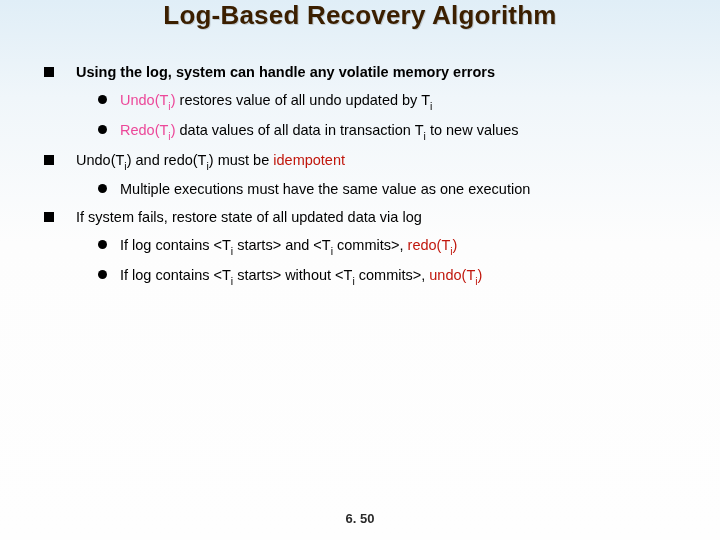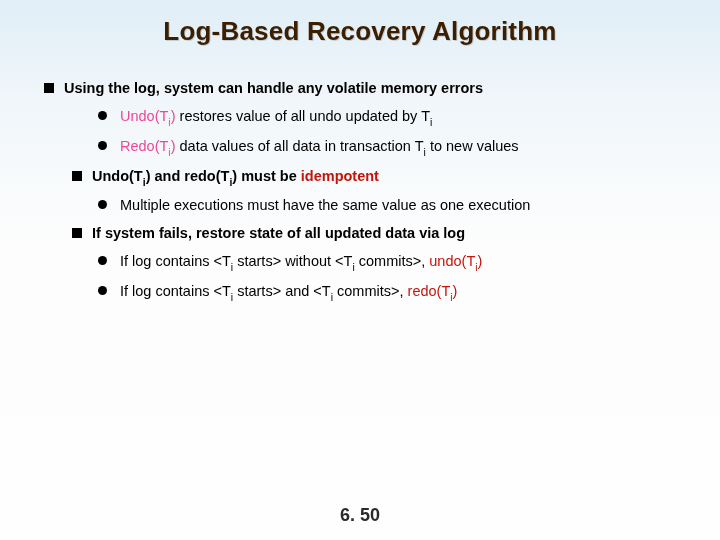--- a/index.html
+++ b/index.html
@@ -7,58 +7,57 @@
   body {
     font-family: Arial, Helvetica, sans-serif;
     background: linear-gradient(180deg, #e0eef7 0%, #f0f6fa 18%, #fdfdfd 45%, #fefefe 100%);
     position: relative;
     color: #000;
   }
   .title {
     text-align: center;
     font-size: 26px;
     font-weight: bold;
-    padding-top: 16px;
     color: #3b1f00;
     text-shadow: 1px 1px 0 rgba(0,0,0,0.15);
     letter-spacing: 0.2px;
   }
   .content {
     padding: 32px 44px 0 44px;
     font-size: 14.5px;
     line-height: 1.35;
   }
-  .l1 { margin: 0 0 8px 0; padding-left: 20px; position: relative; font-weight: bold; }
+  .l1 { margin: 0 0 8px 0; padding-left: 32px; position: relative; font-weight: bold; }
   .l1::before {
     content: "";
     position: absolute;
     left: 0; top: 4px;
     width: 10px; height: 10px;
     background: #000;
   }
-  .l1-nb { font-weight: bold; margin-left: 28px; }
+  .l1-nb { font-weight: normal; }
   .sub { margin: 4px 0 0 54px; }
   .l2 { position: relative; padding-left: 22px; margin: 0 0 8px 0; font-weight: normal; }
   .l2::before {
     content: "";
     position: absolute;
     left: 0; top: 4px;
     width: 9px; height: 9px;
     background: #000;
     border-radius: 50%;
   }
   .blue { color: #ec4899; }
   .red  { color: #c0160c; }
   .si { font-size: 0.72em; vertical-align: sub; position: relative; top: 0.15em; }
   .footer {
     position: absolute;
     bottom: 14px;
     width: 100%;
     text-align: center;
-    font-size: 18px;
+    font-size: 13px;
     font-weight: bold;
     color: #2a2a2a;
   }
 </style>
 </head>
 <body>
 
 <div class="title">Log-Based Recovery Algorithm</div>
 
 <div class="content">
@@ -76,22 +75,22 @@
   <div class="l1 l1-nb">
     <span>Undo(T</span><span class="si">i</span><span>) and redo(T</span><span class="si">i</span><span>) must be </span><span class="red">idempotent</span>
   </div>
   <div class="sub">
     <div class="l2">Multiple executions must have the same value as one execution</div>
   </div>
 
   <div class="l1 l1-nb">If system fails, restore state of all updated data via log</div>
   <div class="sub">
     <div class="l2">
-      <span>If log contains &lt;T</span><span class="si">i</span><span> starts&gt; without &lt;T</span><span class="si">i</span><span> commits&gt;, </span><span class="red"><span>undo(T</span><span class="si">i</span><span>)</span></span>
+      <span>If log contains &lt;T</span><span class="si">i</span><span> starts&gt; and &lt;T</span><span class="si">i</span><span> commits&gt;, </span><span class="red"><span>redo(T</span><span class="si">i</span><span>)</span></span>
     </div>
     <div class="l2">
-      <span>If log contains &lt;T</span><span class="si">i</span><span> starts&gt; and &lt;T</span><span class="si">i</span><span> commits&gt;, </span><span class="red"><span>redo(T</span><span class="si">i</span><span>)</span></span>
+      <span>If log contains &lt;T</span><span class="si">i</span><span> starts&gt; without &lt;T</span><span class="si">i</span><span> commits&gt;, </span><span class="red"><span>undo(T</span><span class="si">i</span><span>)</span></span>
     </div>
   </div>
 
 </div>
 
 <div class="footer">6. 50</div>
 
 </body></html>

